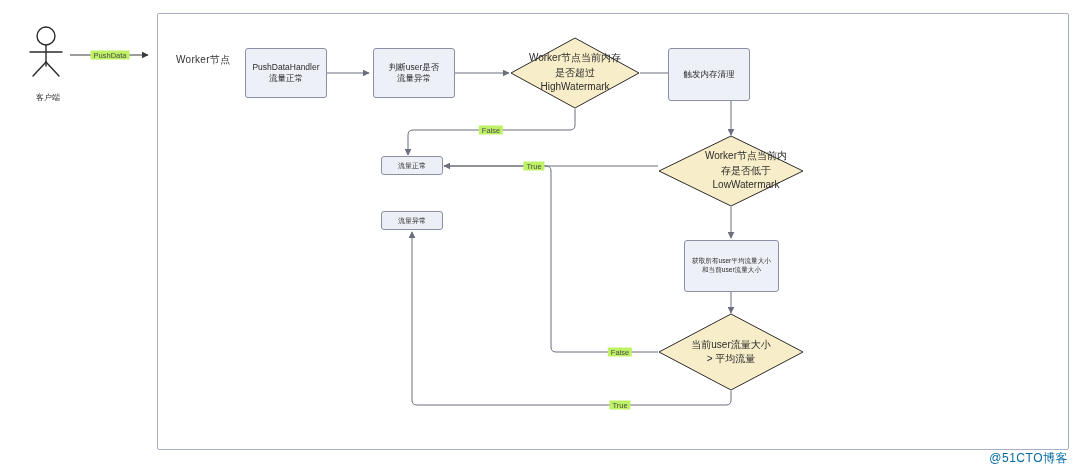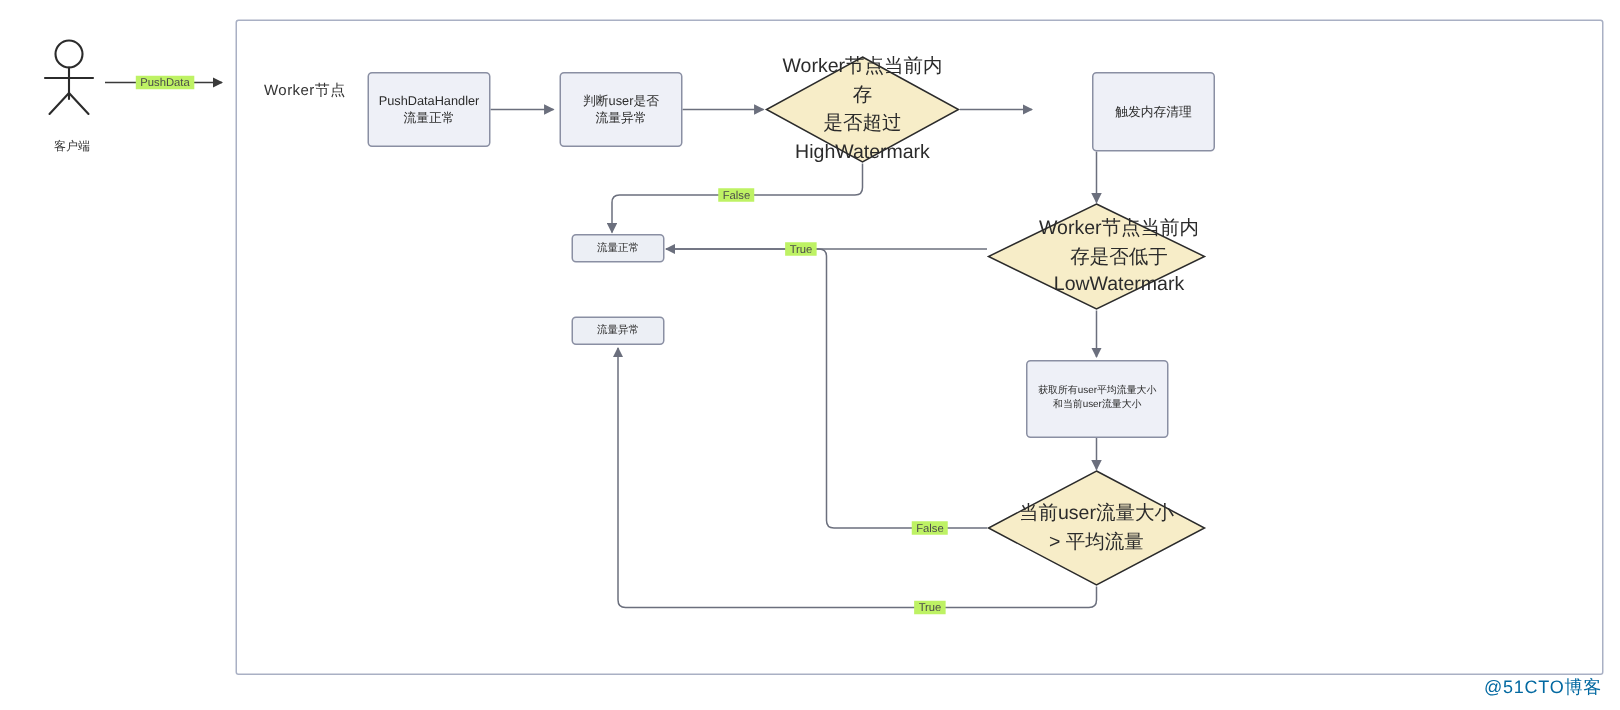--- a/index.html
+++ b/index.html
@@ -42,21 +42,21 @@
     border: 1px solid #8a8fa3;
     border-radius: 3px;
     font-size: 7px;
   }
   .dia-label {
     position: absolute;
     display: flex;
     align-items: center;
     justify-content: center;
     text-align: center;
-    font-size: 13px;
+    font-size: 10px;
     color: #2b2b2b;
     line-height: 1.45;
     white-space: pre-line;
     pointer-events: none;
   }
   .container-box {
     position: absolute;
     left: 157px;
     top: 13px;
     width: 912px;
@@ -180,21 +180,21 @@
 <div class="node proc" style="left:245px; top:48px; width:82px; height:50px;">PushDataHandler
 流量正常</div>
 
 <div class="node proc" style="left:373px; top:48px; width:82px; height:50px;">判断user是否
 流量异常</div>
 
 <div class="dia-label" style="left:519px; top:50px; width:112px; height:46px;">Worker节点当前内存
 是否超过
 HighWatermark</div>
 
-<div class="node proc" style="left:728px; top:48px; width:82px; height:53px;">触发内存清理</div>
+<div class="node proc" style="left:668px; top:48px; width:82px; height:53px;">触发内存清理</div>
 
 <div class="dia-label" style="left:692px; top:148px; width:108px; height:46px;">Worker节点当前内
 存是否低于
 LowWatermark</div>
 
 <div class="node proc" style="left:684px; top:240px; width:95px; height:52px; font-size:6.6px;">获取所有user平均流量大小
 和当前user流量大小</div>
 
 <div class="dia-label" style="left:679px; top:334px; width:104px; height:36px;">当前user流量大小
 &gt; 平均流量</div>

